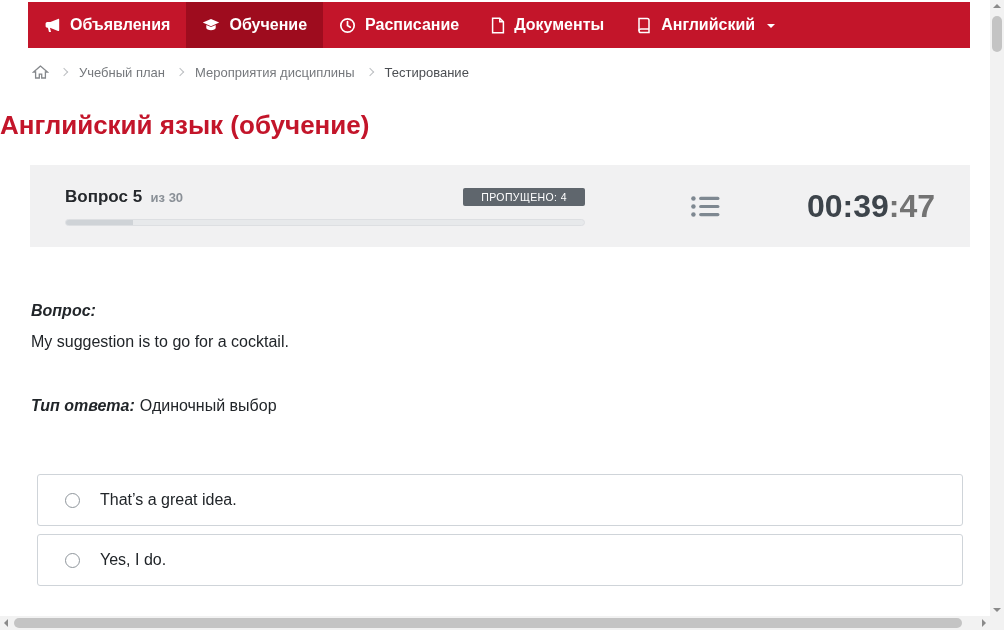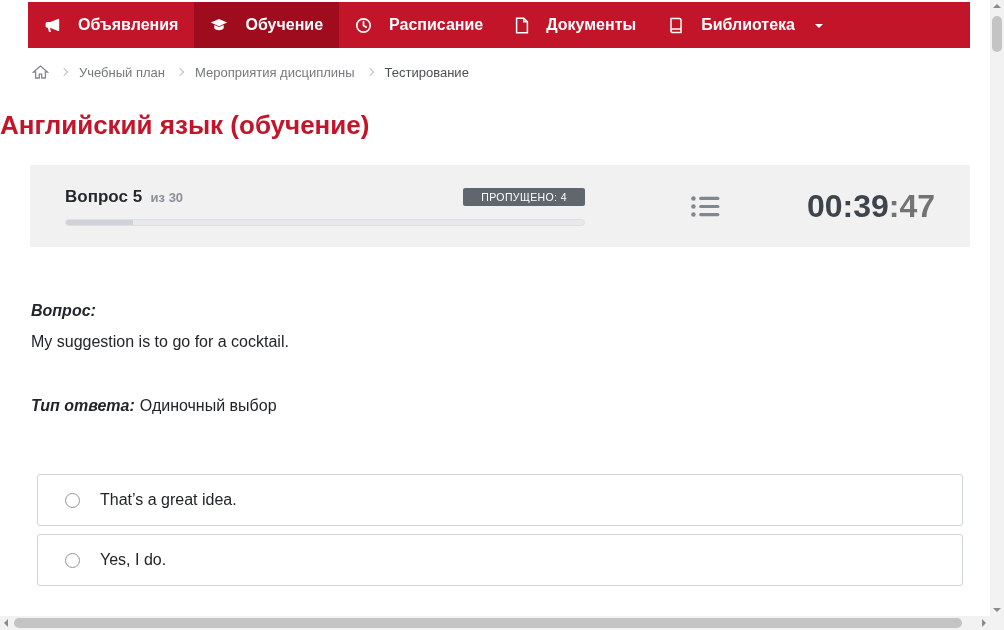--- a/index.html
+++ b/index.html
@@ -8,21 +8,21 @@
     font-family: "Liberation Sans", sans-serif;
     background: #ffffff;
     position: relative;
     overflow: hidden;
     color: #212529;
   }
   .content { position: absolute; top: 0; left: 0; width: 990px; height: 616px; background: #fff; overflow: hidden; }
 
   
   .nav { margin: 2px 20px 0 28px; height: 46px; background: #c3152a; display: flex; align-items: stretch; }
-  .nav-item { display: flex; align-items: center; gap: 17px; padding: 0 16px; color: #fff; font-weight: 700; font-size: 16px; cursor: pointer; white-space: nowrap; }
+  .nav-item { display: flex; align-items: center; gap: 9px; padding: 0 16px; color: #fff; font-weight: 700; font-size: 16px; cursor: pointer; white-space: nowrap; }
   .nav-item.active { background: #9e0c1e; }
   .nav-item svg { display: block; }
   .caret { width: 0; height: 0; border: 4px solid transparent; border-top-color: #fff; border-bottom-width: 0; margin-left: 3px; margin-top: 2px; }
 
   
   .breadcrumb { display: flex; align-items: center; gap: 12px; margin: 16px 20px 0 32px; font-size: 13px; color: #75787c; height: 16px; }
   .crumb-sep { width: 6px; height: 6px; border-right: 1.6px solid #bcbfc2; border-top: 1.6px solid #bcbfc2; transform: rotate(45deg); flex: 0 0 auto; }
   .crumb { cursor: pointer; }
   .crumb.last { color: #4b4e52; }
 
@@ -106,21 +106,21 @@
         </span>
       <span>Документы</span>
     </div>
     <div class="nav-item">
       <span>
           <svg width="16" height="17" viewBox="0 0 16 17">
             <path d="M3 1.5h8.2c1 0 1.8.8 1.8 1.8v12.2H4.8c-1 0-1.8-.8-1.8-1.8z" fill="none" stroke="currentColor" stroke-width="1.5"></path>
             <path d="M3 13.7c0-1 .8-1.8 1.8-1.8H13" fill="none" stroke="currentColor" stroke-width="1.5"></path>
           </svg>
         </span>
-      <span>Библиотека</span>
+      <span>Английский</span>
       <span class="caret"></span>
     </div>
   </nav>
 
   <div class="breadcrumb">
     <span style="line-height:0;cursor:pointer;"><svg width="17" height="16" viewBox="0 0 17 16">
           <path d="M8.5 2 1.6 8h2v6h3.7v-3.8h2.4V14h3.7V8h2z" fill="none" stroke="#85888c" stroke-width="1.3"></path>
         </svg></span>
     <span class="crumb-sep"></span>
     <span class="crumb">Учебный план</span>

